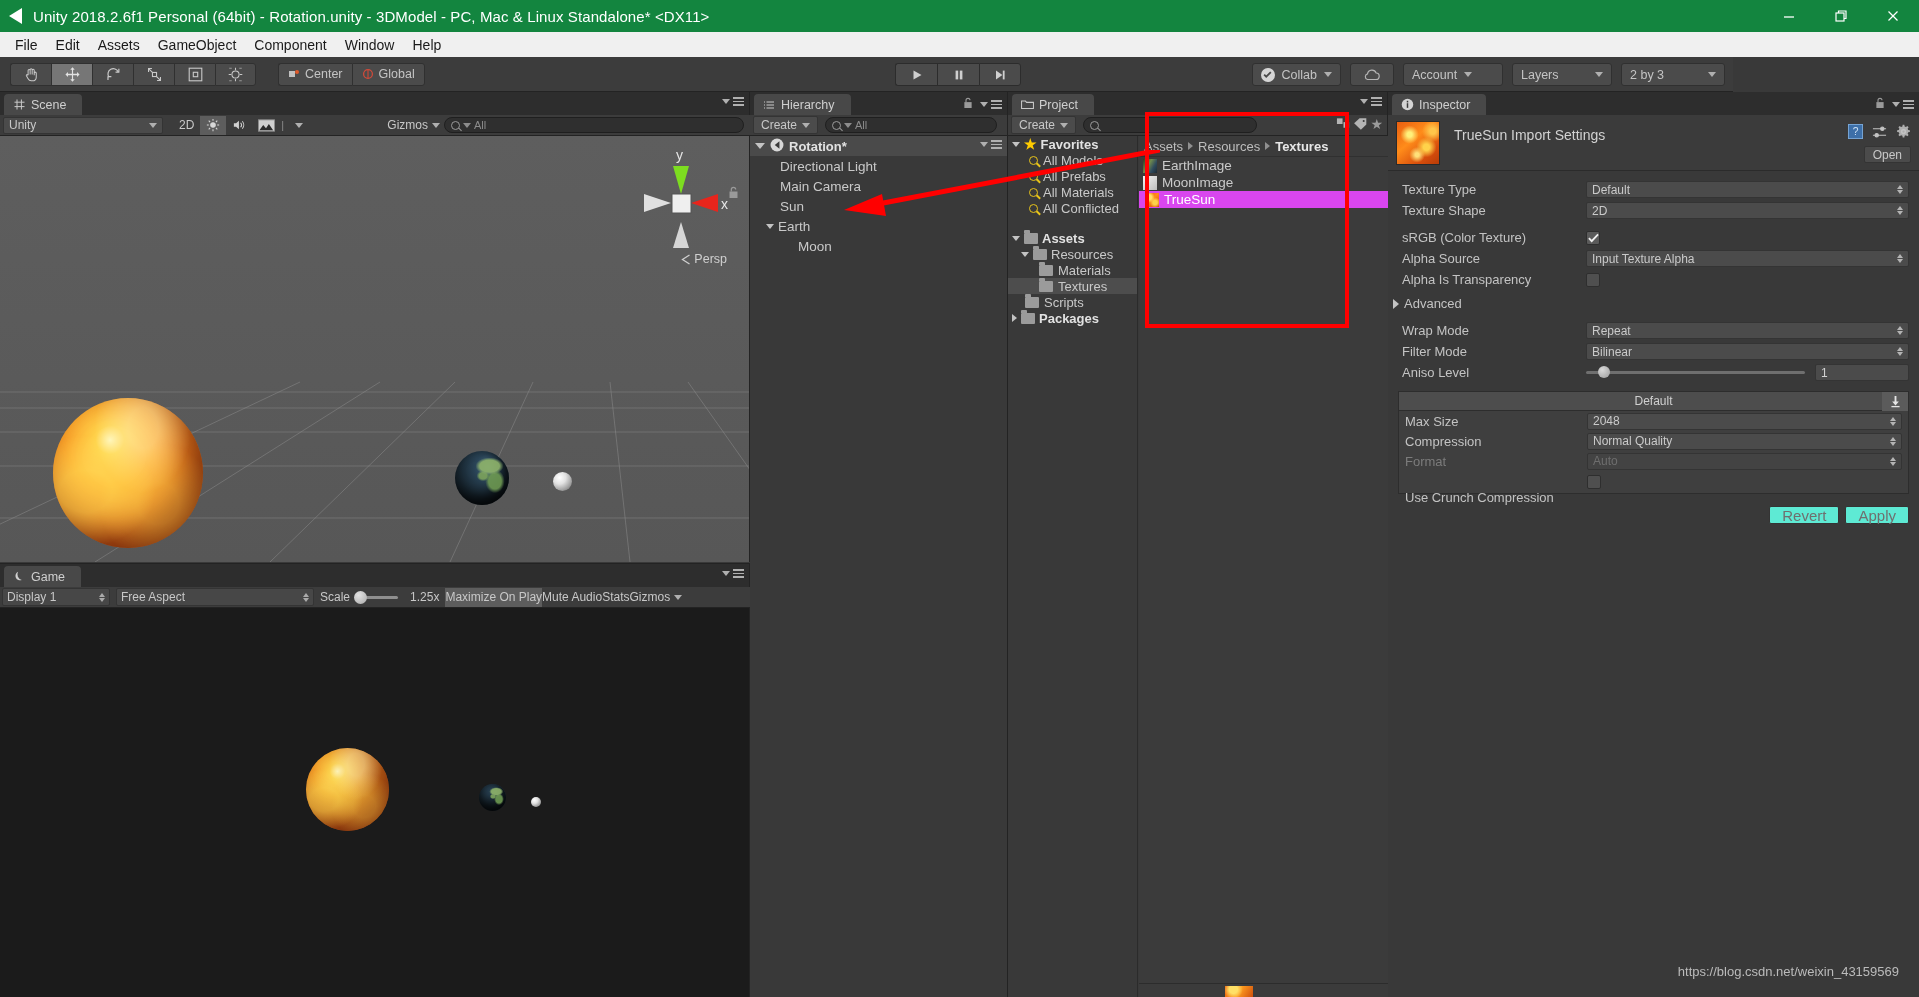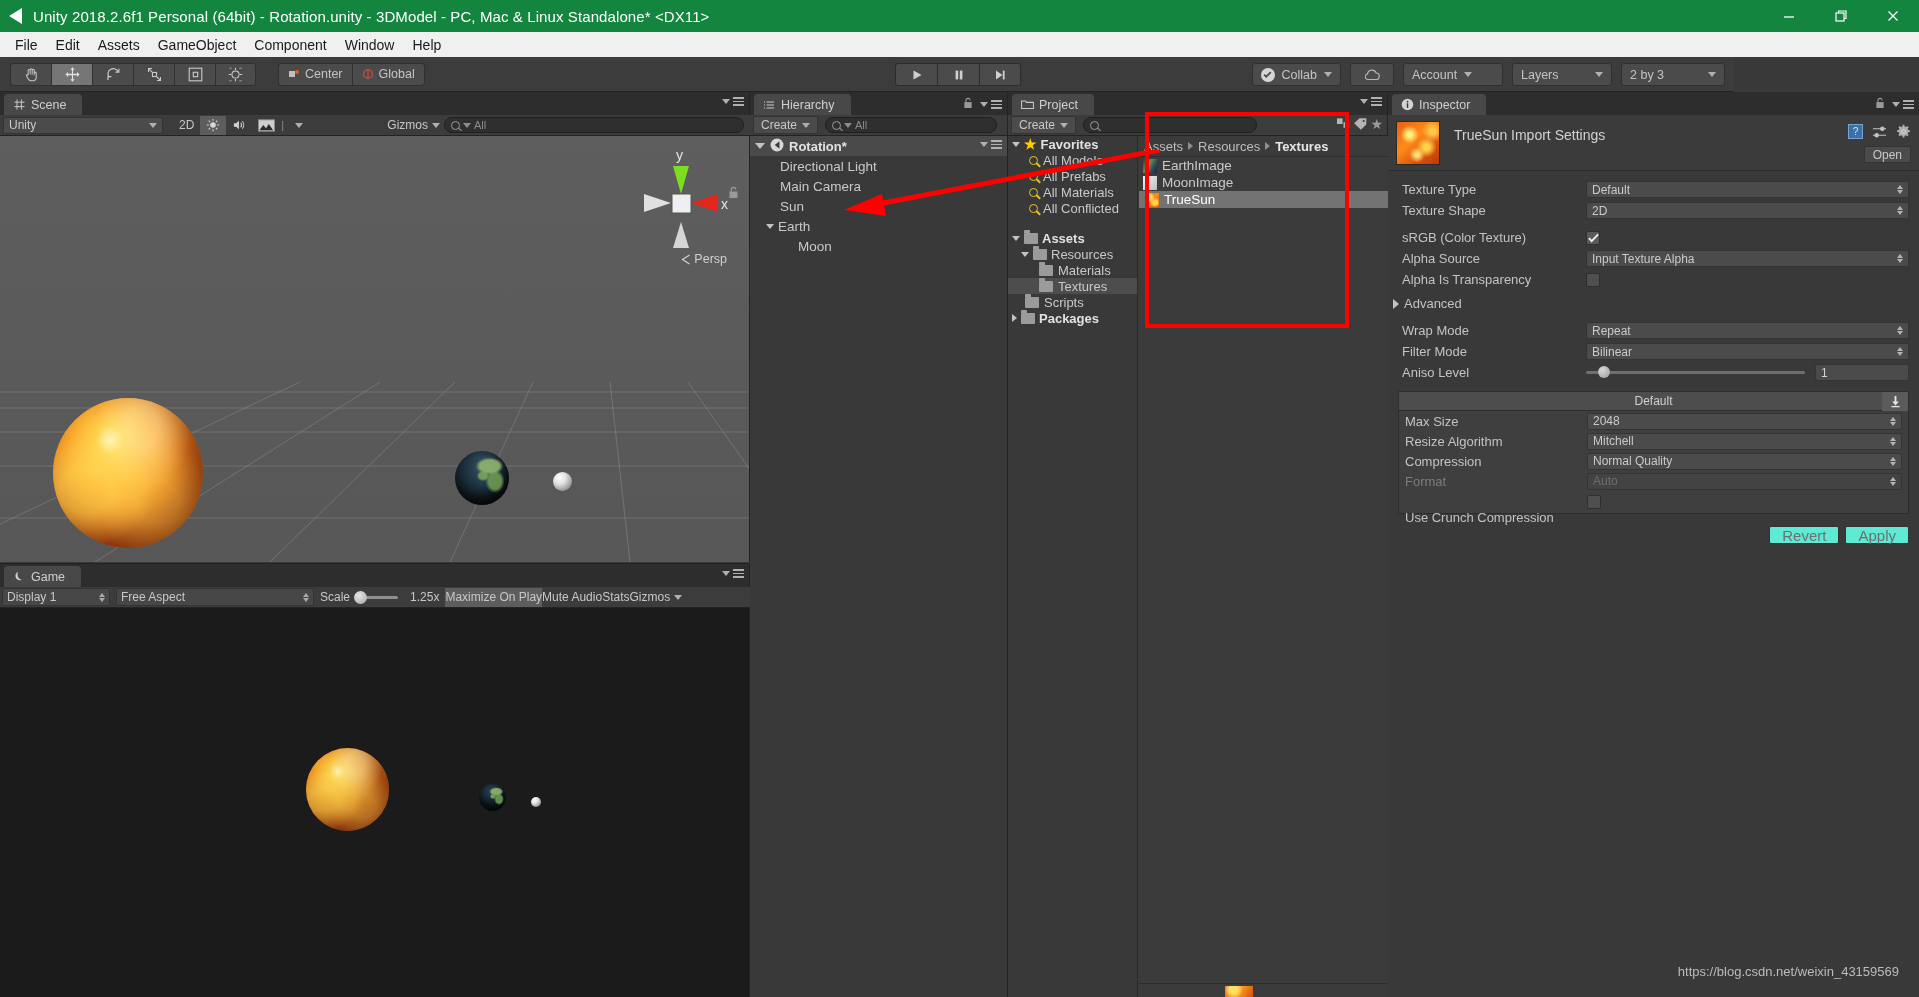--- a/index.html
+++ b/index.html
@@ -250,21 +250,21 @@
   }
   .breadcrumb{
     height:21px; display:flex; align-items:center; gap:5px; padding-left:5px;
     font-size:13px; color:#bdbdbd; background:#3b3b3b; border-bottom:1px solid #303030;
   }
   .bc-sep{ width:0;height:0;border-top:4px solid transparent;border-bottom:4px solid transparent;border-left:5px solid #909090; }
   .bc-last{ color:#e6e6e6; font-weight:bold; }
   .p-row{ height:16px; display:flex; align-items:center; gap:5px; font-size:13px; color:#c9c9c9; padding-left:4px; }
   .p-row.sel{ background:#4d4d4d; }
   .asset-row{ height:17px; display:flex; align-items:center; gap:5px; font-size:13.5px; color:#cacaca; padding-left:4px; }
-  .asset-row.sel{ background:#737373; color:#fff;padding-left:6px; }
+  .asset-row.sel{ background:#d946ef; color:#fff;padding-left:6px; }
   .thumb{ width:14px; height:14px; flex:0 0 auto; }
   .folder{ width:14px;height:11px;background:#9b9b9b;border-radius:1px;position:relative;flex:0 0 auto; }
   .folder:before{ content:''; position:absolute; left:0; top:-3px; width:6px;height:3px;background:#9b9b9b;border-radius:1px 1px 0 0; }
   .star{ color:#ffcc00; font-size:14px; line-height:1; }
   .mag-y{ width:9px;height:9px;border:1.8px solid #e8c41a;border-radius:50%;position:relative;flex:0 0 auto; }
   .mag-y:after{ content:''; position:absolute; right:-4px; bottom:-2px; width:5px;height:1.8px;background:#e8c41a;transform:rotate(45deg);}
 
   
   .insp-panel{
     position:absolute; left:1388px; top:92px; width:531px; height:905px; background:#393939;
@@ -1024,30 +1024,20 @@
           <span class="flabel" style="width:188px;padding-left:6px;">Max Size</span>
           <span class="fdrop" style="margin-right:6px;">
             <span>2048</span>
             <span class="ud">
                 <span class="u"></span>
                 <span class="d"></span>
               </span>
           </span>
         </div>
         <div class="frow" style="height:20px;">
-          <span class="flabel" style="width:188px;padding-left:6px;">Resize Algorithm</span>
-          <span class="fdrop" style="margin-right:6px;">
-            <span>Mitchell</span>
-            <span class="ud">
-                <span class="u"></span>
-                <span class="d"></span>
-              </span>
-          </span>
-        </div>
-        <div class="frow" style="height:20px;">
           <span class="flabel" style="width:188px;padding-left:6px;">Compression</span>
           <span class="fdrop" style="margin-right:6px;">
             <span>Normal Quality</span>
             <span class="ud">
                 <span class="u"></span>
                 <span class="d"></span>
               </span>
           </span>
         </div>
         <div class="frow" style="height:20px;">

